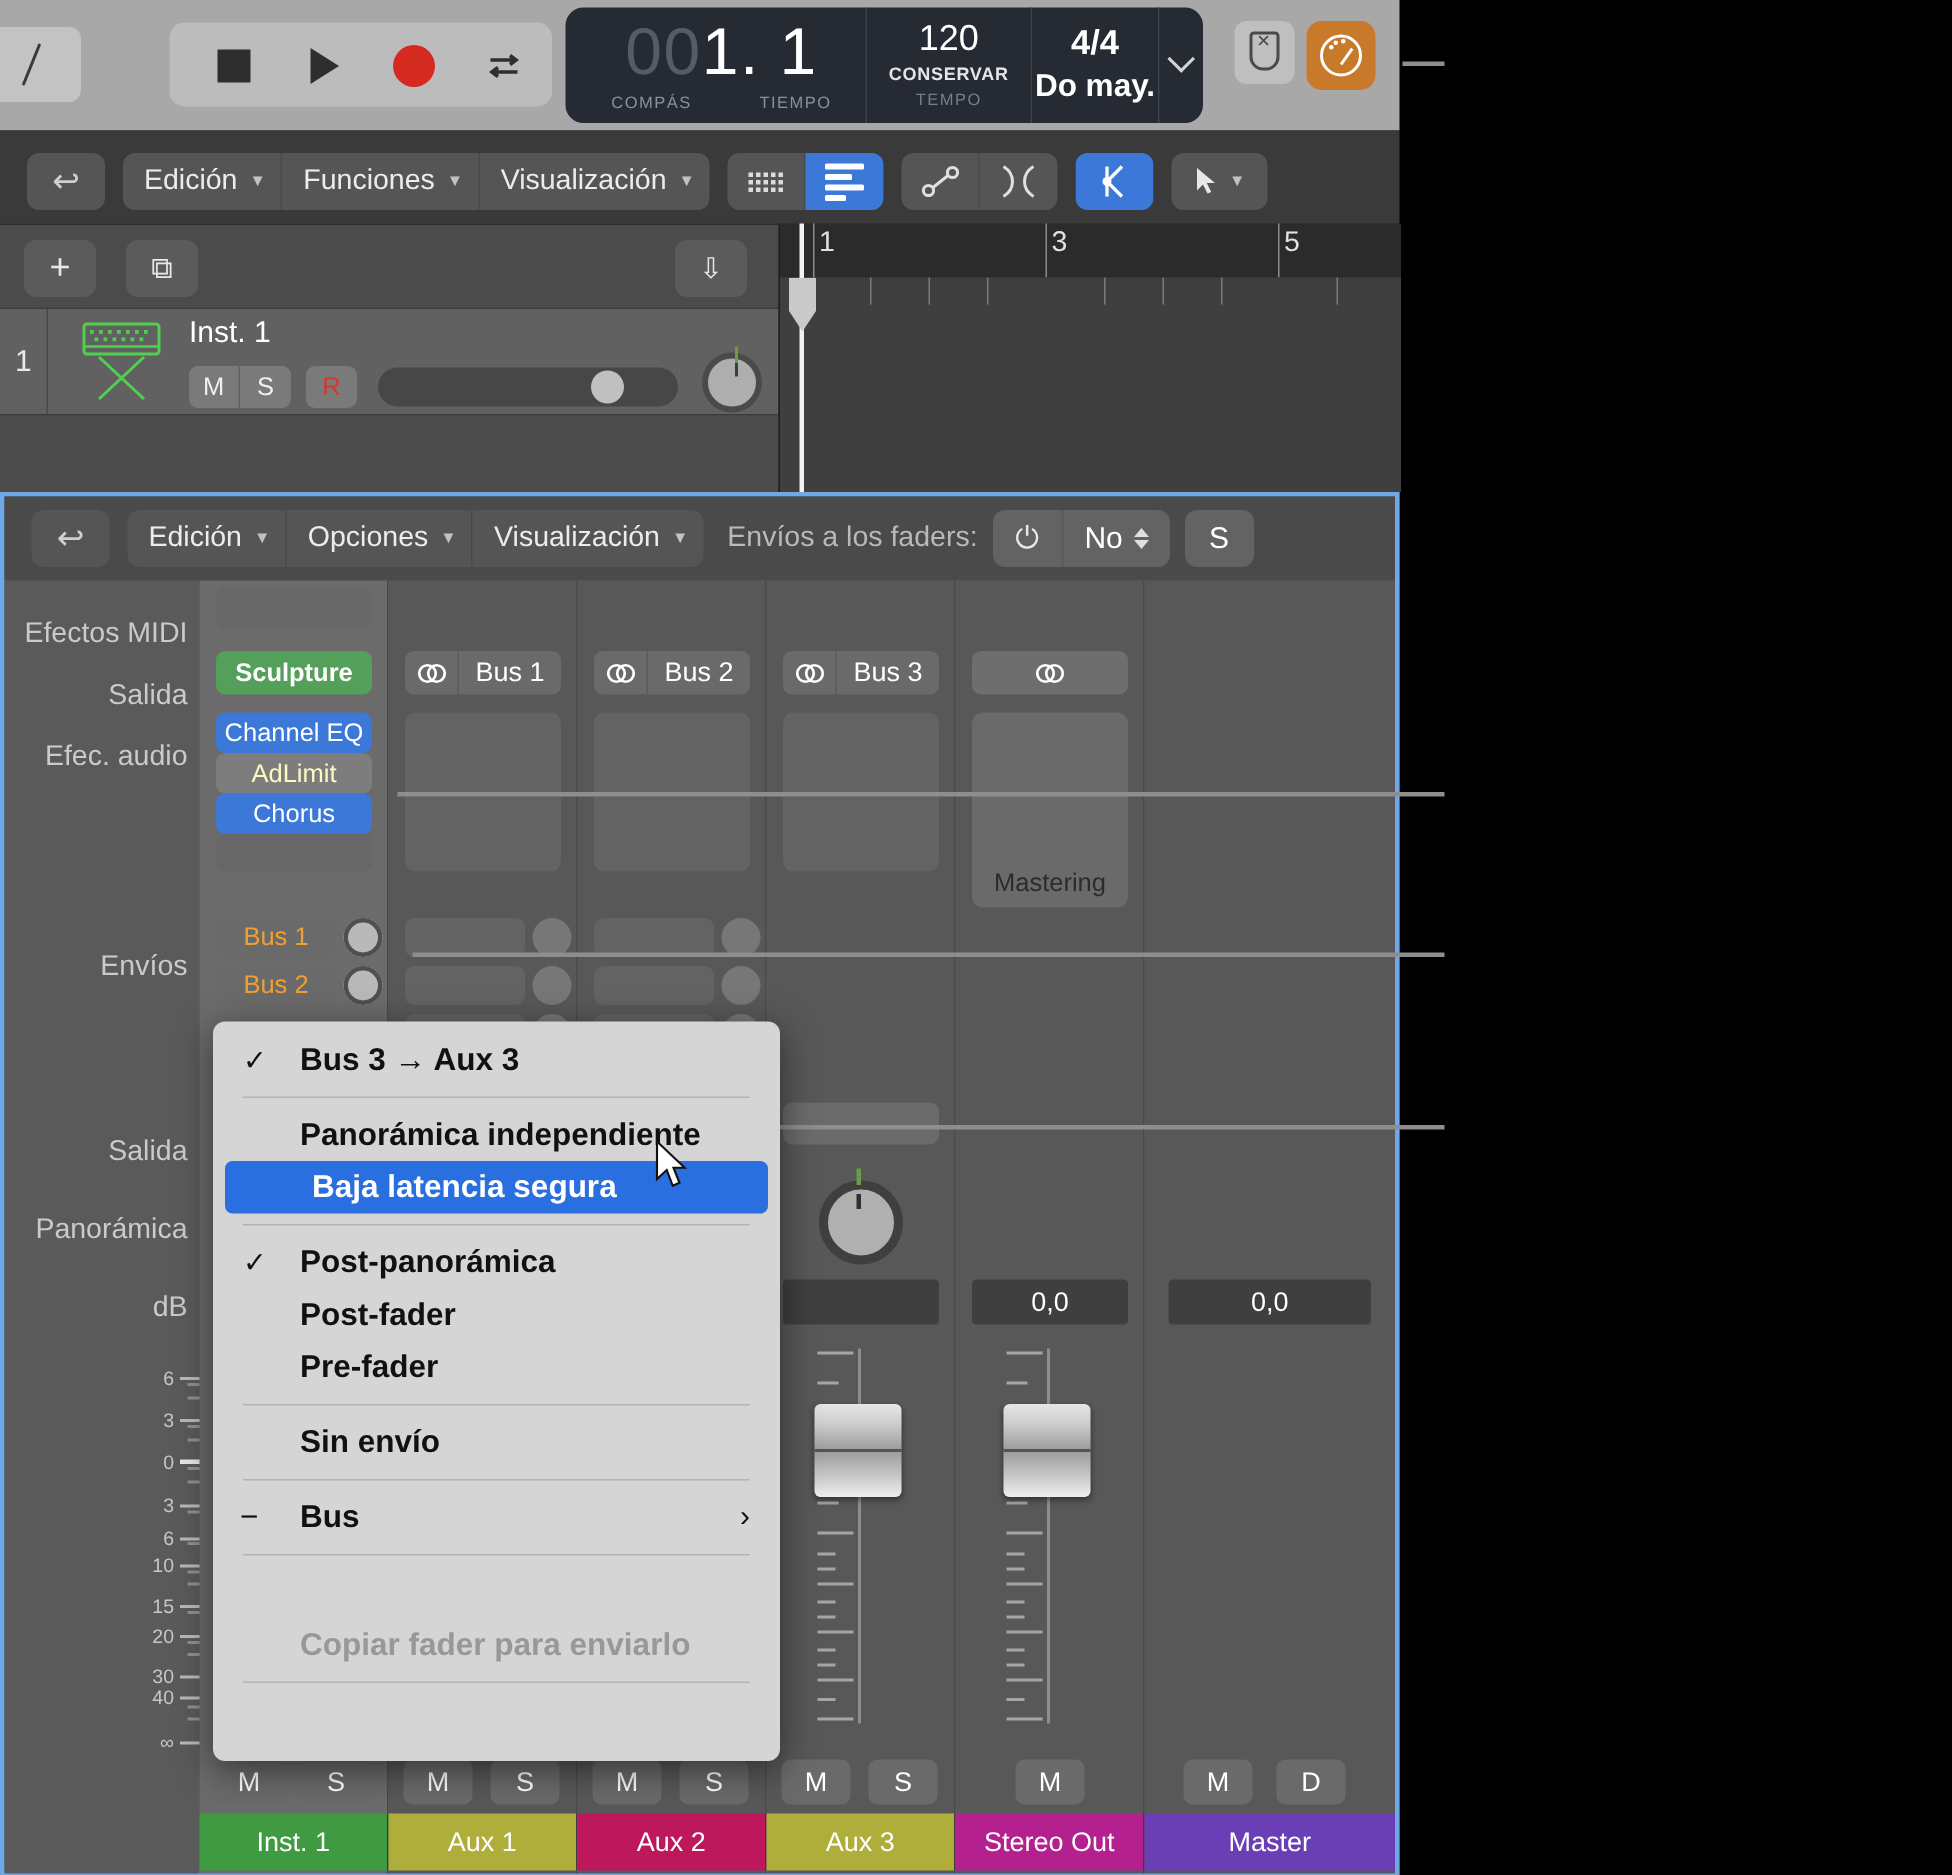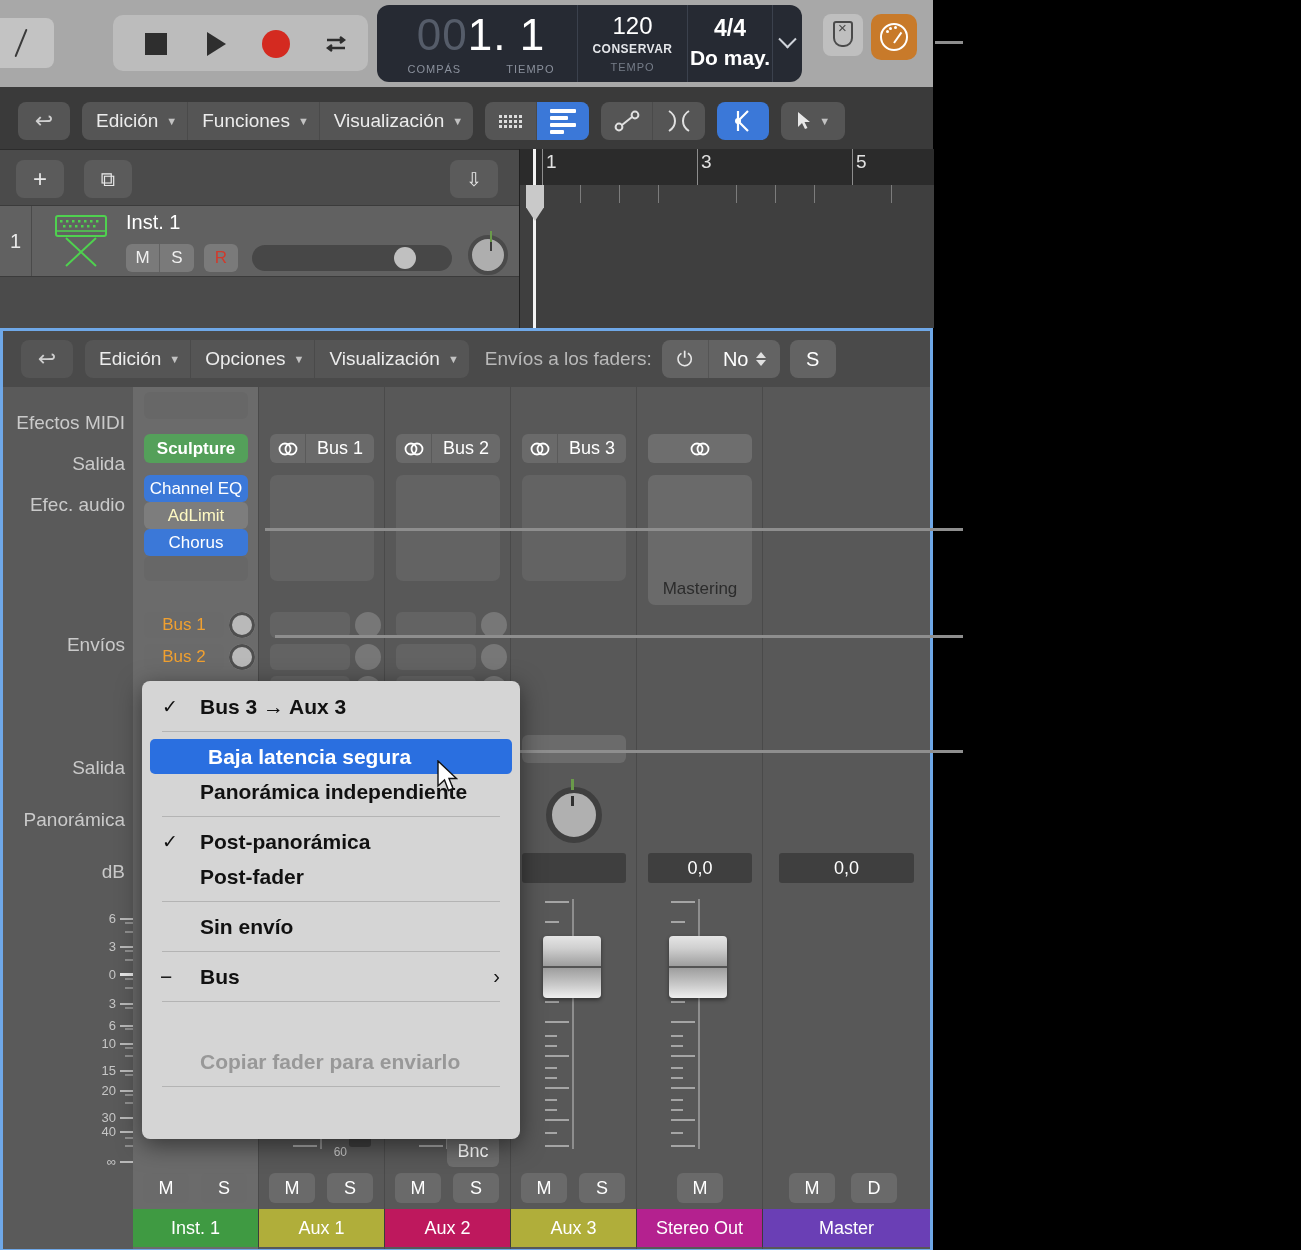--- a/index.html
+++ b/index.html
@@ -855,33 +855,36 @@
   <div class="callout" style="left:265px; top:528px; width:698px;"></div>
   <div class="callout" style="left:275px; top:635px; width:688px;"></div>
   <div class="callout" style="left:512px; top:750px; width:451px;"></div>
 
   <div class="ctxmenu">
     <div class="ctxrow">
       <span class="chk">✓</span>
       <span class="tx">Bus 3 → Aux 3</span>
     </div>
     <div class="ctxsep"></div>
+    <div class="ctxrow">
+      <span class="tx">Panorámica independiente</span>
+    </div>
     <div class="ctxrow sel">
       <span class="tx">Baja latencia segura</span>
-    </div>
-    <div class="ctxrow">
-      <span class="tx">Panorámica independiente</span>
     </div>
     <div class="ctxsep"></div>
     <div class="ctxrow">
       <span class="chk">✓</span>
       <span class="tx">Post-panorámica</span>
     </div>
     <div class="ctxrow">
       <span class="tx">Post-fader</span>
+    </div>
+    <div class="ctxrow">
+      <span class="tx">Pre-fader</span>
     </div>
     <div class="ctxsep"></div>
     <div class="ctxrow">
       <span class="tx">Sin envío</span>
     </div>
     <div class="ctxsep"></div>
     <div class="ctxrow">
       <span class="dash">−</span>
       <span class="tx">Bus</span>
       <span class="arrow">›</span>

